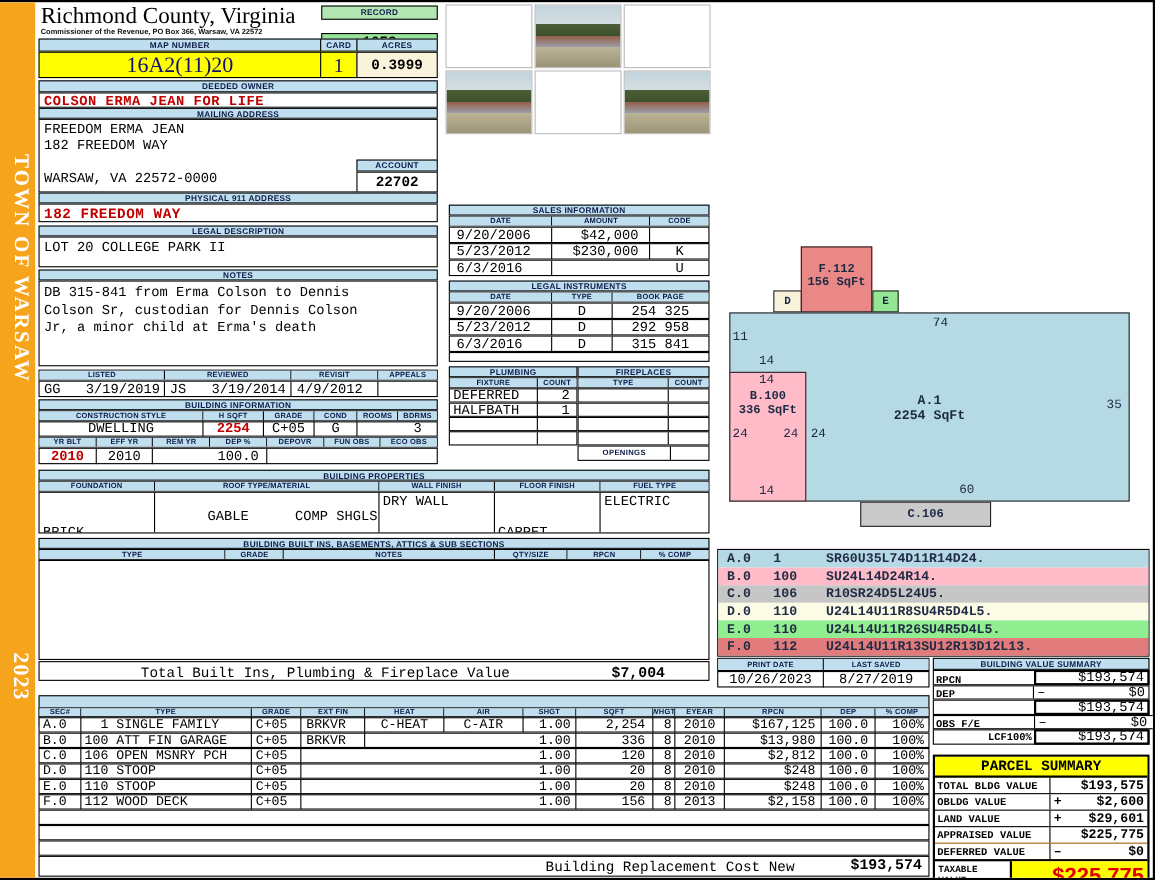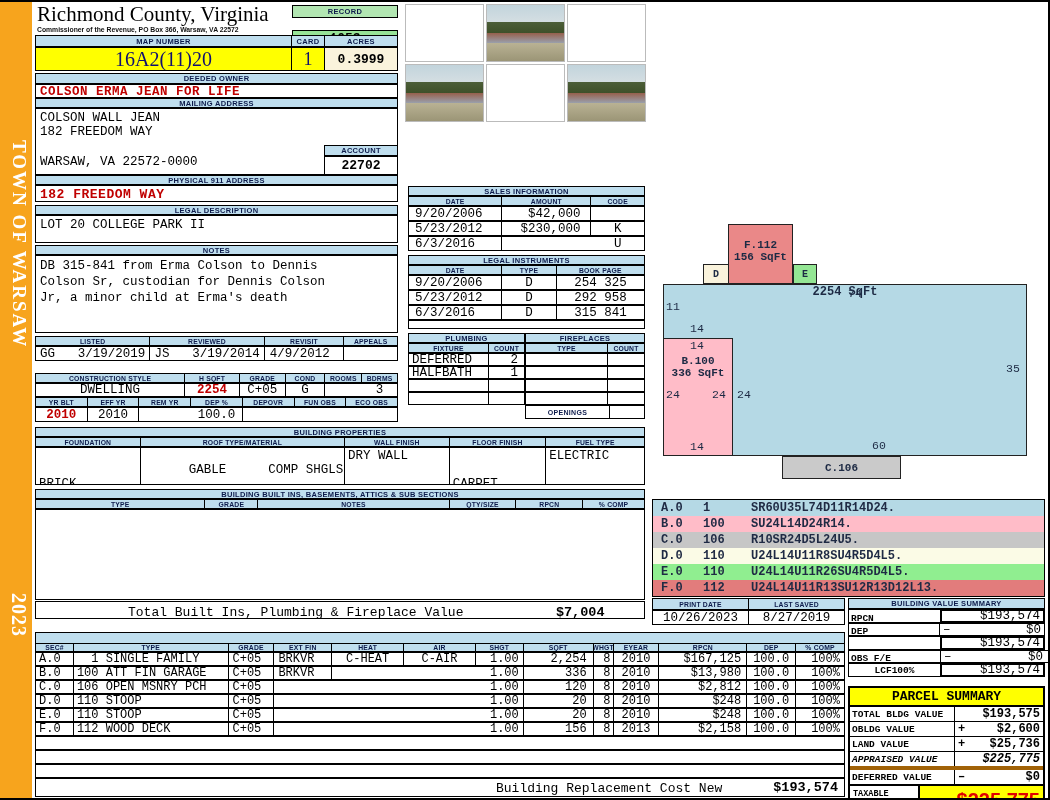--- a/index.html
+++ b/index.html
@@ -56,21 +56,21 @@
 
   <div class="box c" style="left:35px;top:45px;width:257px;height:24px;background:#FFFF00;font-family:'Liberation Serif',serif;font-size:20px;color:#101070;">16A2(11)20</div>
   <div class="box c" style="left:291px;top:45px;width:34px;height:24px;background:#FFFF00;font-family:'Liberation Serif',serif;font-size:18px;color:#101070;">1</div>
   <div class="box c mono b" style="left:324px;top:45px;width:74px;height:24px;background:#FAF3DC;font-size:13px;">0.3999</div>
 
   <div class="bar" style="left:35px;top:71px;width:363px;height:11px;">DEEDED OWNER</div>
   <div class="box mono b red" style="left:35px;top:82px;width:363px;height:14px;font-size:12.5px;padding-left:4px;letter-spacing:.5px;">COLSON ERMA JEAN FOR LIFE</div>
 
   <div class="bar" style="left:35px;top:96px;width:363px;height:10px;">MAILING ADDRESS</div>
   <div class="box" style="left:35px;top:106px;width:363px;height:67px;">
-    <div class="mono" style="font-size:12.5px;padding:2px 0 0 4px;">COLSON WALL JEAN</div>
+    <div class="mono" style="font-size:12.5px;padding:2px 0 0 4px;">FREEDOM ERMA JEAN</div>
     <div class="mono" style="font-size:12.5px;padding-left:4px;">182 FREEDOM WAY</div>
     <div class="mono" style="font-size:12.5px;padding:16px 0 0 4px;">WARSAW, VA 22572-0000</div>
   </div>
   <div class="bar" style="left:324px;top:143px;width:74px;height:11px;">ACCOUNT</div>
   <div class="box c mono b" style="left:324px;top:154px;width:74px;height:19px;font-size:13px;">22702</div>
 
   <div class="bar" style="left:35px;top:173px;width:363px;height:10px;">PHYSICAL 911 ADDRESS</div>
   <div class="box mono b red" style="left:35px;top:183px;width:363px;height:17px;font-size:13px;padding:1px 0 0 4px;letter-spacing:.5px;">182 FREEDOM WAY</div>
 
   <div class="bar" style="left:35px;top:203px;width:363px;height:10px;">LEGAL DESCRIPTION</div>
@@ -95,20 +95,21 @@
       <span>3/19/2019</span>
     </div>
     <div style="width:115px;display:flex;justify-content:space-between;padding:0 4px;">
       <span>JS</span>
       <span>3/19/2014</span>
     </div>
     <div style="width:80px;padding-left:5px;">4/9/2012</div>
     <div style="width:53px;"></div>
   </div>
 
+  <div class="bar" style="left:35px;top:361px;width:363px;height:10px;">BUILDING INFORMATION</div>
   <div class="row hrow" style="left:35px;top:371px;width:363px;height:10px;">
     <div style="width:150px;">CONSTRUCTION STYLE</div>
     <div style="width:55px;">H SQFT</div>
     <div style="width:46px;">GRADE</div>
     <div style="width:40px;">COND</div>
     <div style="width:37px;">ROOMS</div>
     <div style="width:35px;">BDRMS</div>
   </div>
   <div class="row v" style="left:35px;top:381px;width:363px;height:14px;align-items:center;">
     <div class="c" style="width:150px;">DWELLING</div>
@@ -278,20 +279,21 @@
   </div>
 
   <div>
     <div class="sk" style="left:703px;top:262px;width:26px;height:20px;background:#FAF3DC;font-size:10px;font-weight:bold;line-height:19px;">D</div>
     <div class="sk" style="left:728px;top:222px;width:65px;height:60px;background:#EA8888;font-size:11px;font-weight:bold;">
       <div style="margin-top:14px;">F.112</div>
       <div>156 SqFt</div>
     </div>
     <div class="sk" style="left:793px;top:262px;width:24px;height:20px;background:#94E694;font-size:10px;font-weight:bold;line-height:19px;">E</div>
     <div class="sk" style="left:663px;top:282px;width:364px;height:172px;background:#B5D9E5;font-size:12px;font-weight:bold;">
+      <div style="margin-top:72px;">A.1</div>
       <div>2254 SqFt</div>
     </div>
     <div class="sk" style="left:663px;top:336px;width:70px;height:118px;background:#FFBCC8;font-size:11px;font-weight:bold;">
       <div style="margin-top:16px;">B.100</div>
       <div>336 SqFt</div>
     </div>
     <div class="sk" style="left:782px;top:454px;width:119px;height:23px;background:#CACACA;font-size:11px;font-weight:bold;line-height:22px;">C.106</div>
 
     <div class="dim" style="left:848px;top:285px;">74</div>
     <div class="dim" style="left:666px;top:298px;">11</div>
@@ -368,21 +370,21 @@
     </div>
   </div>
   <div class="row" style="left:848px;top:648px;width:214px;height:13px;">
     <div class="mono b" style="width:92px;font-size:9.5px;padding:2px 0 0 2px;">OBS F/E</div>
     <div class="mono" style="width:105px;display:flex;justify-content:space-between;align-items:center;font-size:12.5px;padding:0 3px;">
       <span>–</span>
       <span>$0</span>
     </div>
   </div>
   <div class="row" style="left:848px;top:661px;width:197px;height:14px;">
-    <div class="mono b" style="width:92px;font-size:9.5px;padding:1px 2px 0 2px;display:flex;justify-content:center;font-family:Liberation Mono, monospace;">
+    <div class="mono b" style="width:92px;font-size:9.5px;padding:1px 2px 0 2px;display:flex;justify-content:flex-end;font-family:Liberation Mono, monospace;">
       <span>LCF</span>
       <span>100%</span>
     </div>
     <div class="mono" style="width:105px;display:flex;justify-content:flex-end;align-items:center;font-size:12.5px;padding-right:3px;border:2px solid #000;margin:-1px;">
       <span>$193,574</span>
     </div>
   </div>
 
   <div style="position:absolute;left:848px;top:684px;width:197px;border:2px solid #000;box-sizing:border-box;background:#fff;">
     <div class="c" style="height:17px;background:#FFFF00;border-bottom:2px solid #000;font-family:'Liberation Mono',monospace;font-weight:bold;font-size:13px;">PARCEL SUMMARY</div>
@@ -397,24 +399,24 @@
       <div class="mono b" style="width:105px;font-size:9.5px;padding:2px 0 0 2px;border-right:1px solid #000;box-sizing:border-box;">OBLDG VALUE</div>
       <div class="mono b" style="flex:1;display:flex;justify-content:space-between;align-items:center;font-size:12px;padding:0 3px;">
         <span>+</span>
         <span>$2,600</span>
       </div>
     </div>
     <div style="display:flex;height:14px;border-bottom:1px solid #000;">
       <div class="mono b" style="width:105px;font-size:9.5px;padding:2px 0 0 2px;border-right:1px solid #000;box-sizing:border-box;">LAND VALUE</div>
       <div class="mono b" style="flex:1;display:flex;justify-content:space-between;align-items:center;font-size:12px;padding:0 3px;">
         <span>+</span>
-        <span>$25,736</span>
+        <span>$29,601</span>
       </div>
     </div>
-    <div style="display:flex;height:14px;border-bottom:4px solid #a16207;font-style:italic;">
+    <div style="display:flex;height:14px;border-bottom:1px solid #a16207;">
       <div class="mono b" style="width:105px;font-size:9.5px;padding:2px 0 0 2px;border-right:1px solid #000;box-sizing:border-box;">APPRAISED VALUE</div>
       <div class="mono b" style="flex:1;display:flex;justify-content:space-between;align-items:center;font-size:12px;padding:0 3px;">
         <span></span>
         <span>$225,775</span>
       </div>
     </div>
     <div style="display:flex;height:14px;border-bottom:2px solid #000;">
       <div class="mono b" style="width:105px;font-size:9.5px;padding:2px 0 0 2px;border-right:1px solid #000;box-sizing:border-box;">DEFERRED VALUE</div>
       <div class="mono b" style="flex:1;display:flex;justify-content:space-between;align-items:center;font-size:12px;padding:0 3px;">
         <span>–</span>

